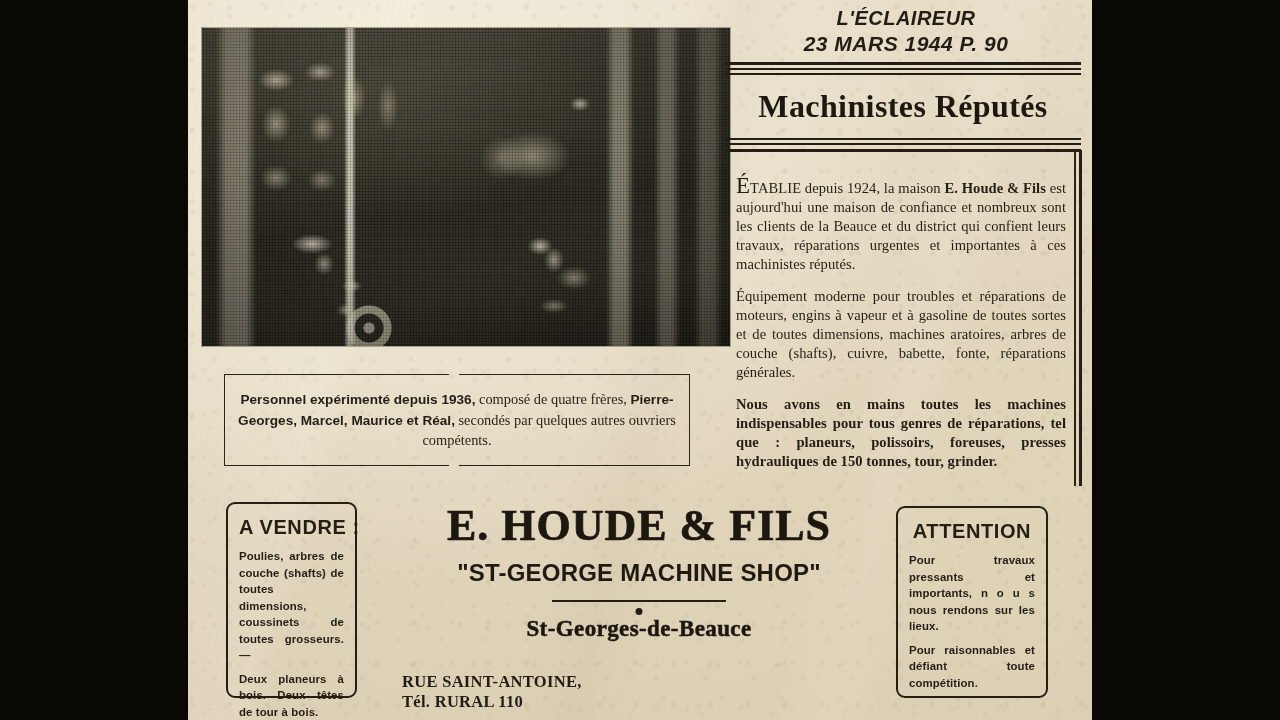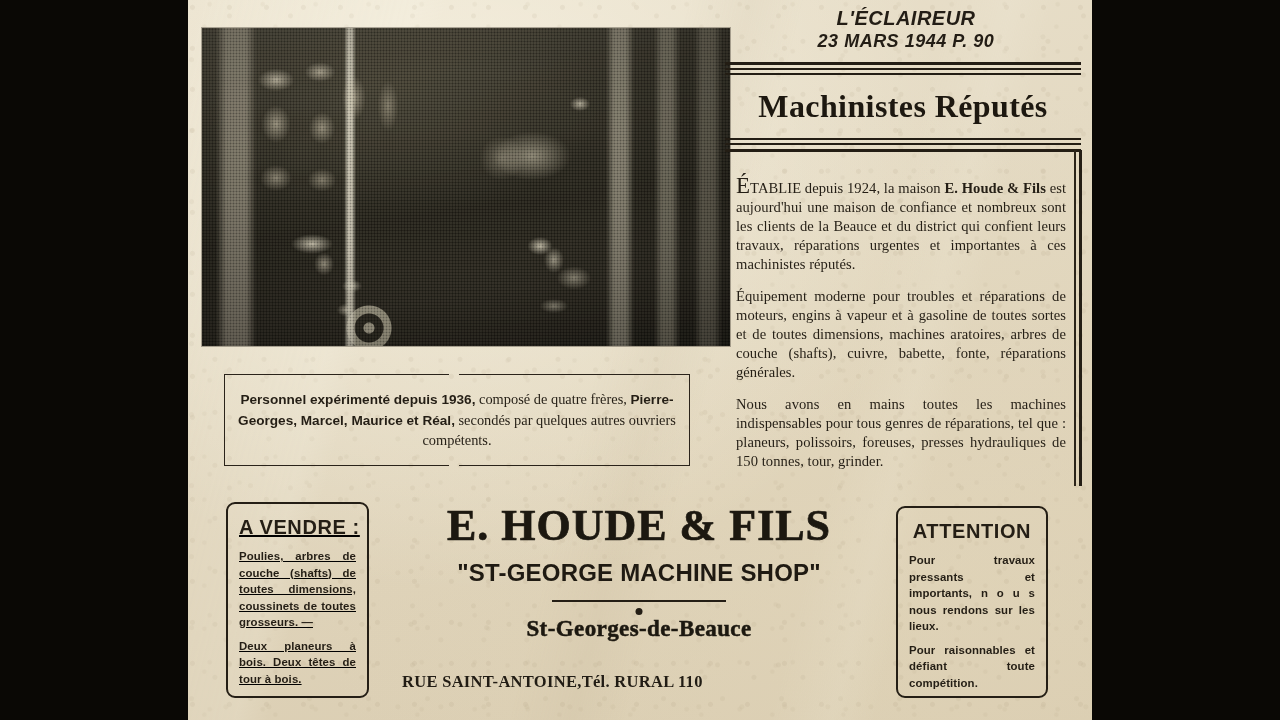--- a/index.html
+++ b/index.html
@@ -69,21 +69,21 @@
     font-style: italic;
   }
   #masthead .mh-line {
     font-family: "Liberation Sans", sans-serif;
     font-weight: 700;
     color: #231d15;
     letter-spacing: .5px;
     line-height: 1.22;
   }
   #mh-paper { font-size: 20px; }
-  #mh-date  { font-size: 18px; margin-top: 1px; }
+  #mh-date  { font-size: 21px; margin-top: 1px; }
 
   
   .rule-stack { position: absolute; z-index: 4; }
   .rule-stack .r { width: 100%; background: #231d14; }
   .r.thick { height: 3px; }
   .r.mid   { height: 2px; }
   .r.thin  { height: 1.5px; }
   .gap2 { height: 3px; }
   .gap3 { height: 4px; }
 
@@ -182,21 +182,21 @@
   }
   #bodycol p {
     margin: 0 0 13px 0;
     font-family: "Liberation Serif", serif;
     font-size: 14.6px;
     line-height: 1.30;
     text-align: justify;
     color: #241e15;
     letter-spacing: .05px;
   }
-  #bodycol p:last-child { margin-bottom: 0; }
+  #bodycol p:last-child { margin-bottom: 0; font-weight: bold; }
   .dropcap {
     font-size: 23px;
     line-height: .9;
     font-weight: 400;
   }
   .smallcaps { font-variant: small-caps; }
   #bodycol b { font-weight: 700; }
   
   #col-rule {
     position: absolute;
@@ -249,21 +249,21 @@
   #caption b { font-weight: 700; font-family: "Liberation Sans", sans-serif; font-size: 13.6px; }
 
   
   .panel {
     position: absolute;
     border: 2.2px solid #241e15;
     border-radius: 9px;
     z-index: 4;
     padding: 10px 11px 8px 11px;
   }
-  #panel-vendre  { left: 38px;  top: 502px; width: 143px; height: 196px; text-decoration: underline; }
+  #panel-vendre  { left: 38px;  top: 502px; width: 131px; height: 196px; }
   #panel-attention { left: 708px; top: 506px; width: 152px; height: 192px; }
 
   .panel-title {
     font-family: "Liberation Sans", sans-serif;
     font-weight: 700;
     font-size: 20px;
     letter-spacing: .6px;
     color: #241e15;
     text-align: center;
     margin: 2px 0 9px 0;
@@ -335,23 +335,24 @@
     white-space: nowrap;
     -webkit-text-stroke: 0.5px #1c1810;
   }
 
   
   #footer {
     position: absolute;
     left: 214px; top: 672px;
     width: 482px;
     display: flex;
-    justify-content: flex-start;
+    justify-content: center;
     align-items: baseline;
     z-index: 4;
+    flex-direction: column;
   }
   #footer span {
     font-family: "Liberation Serif", serif;
     font-weight: 700;
     font-size: 16.5px;
     letter-spacing: .3px;
     color: #211c14;
     white-space: nowrap;
   }
 </style>

